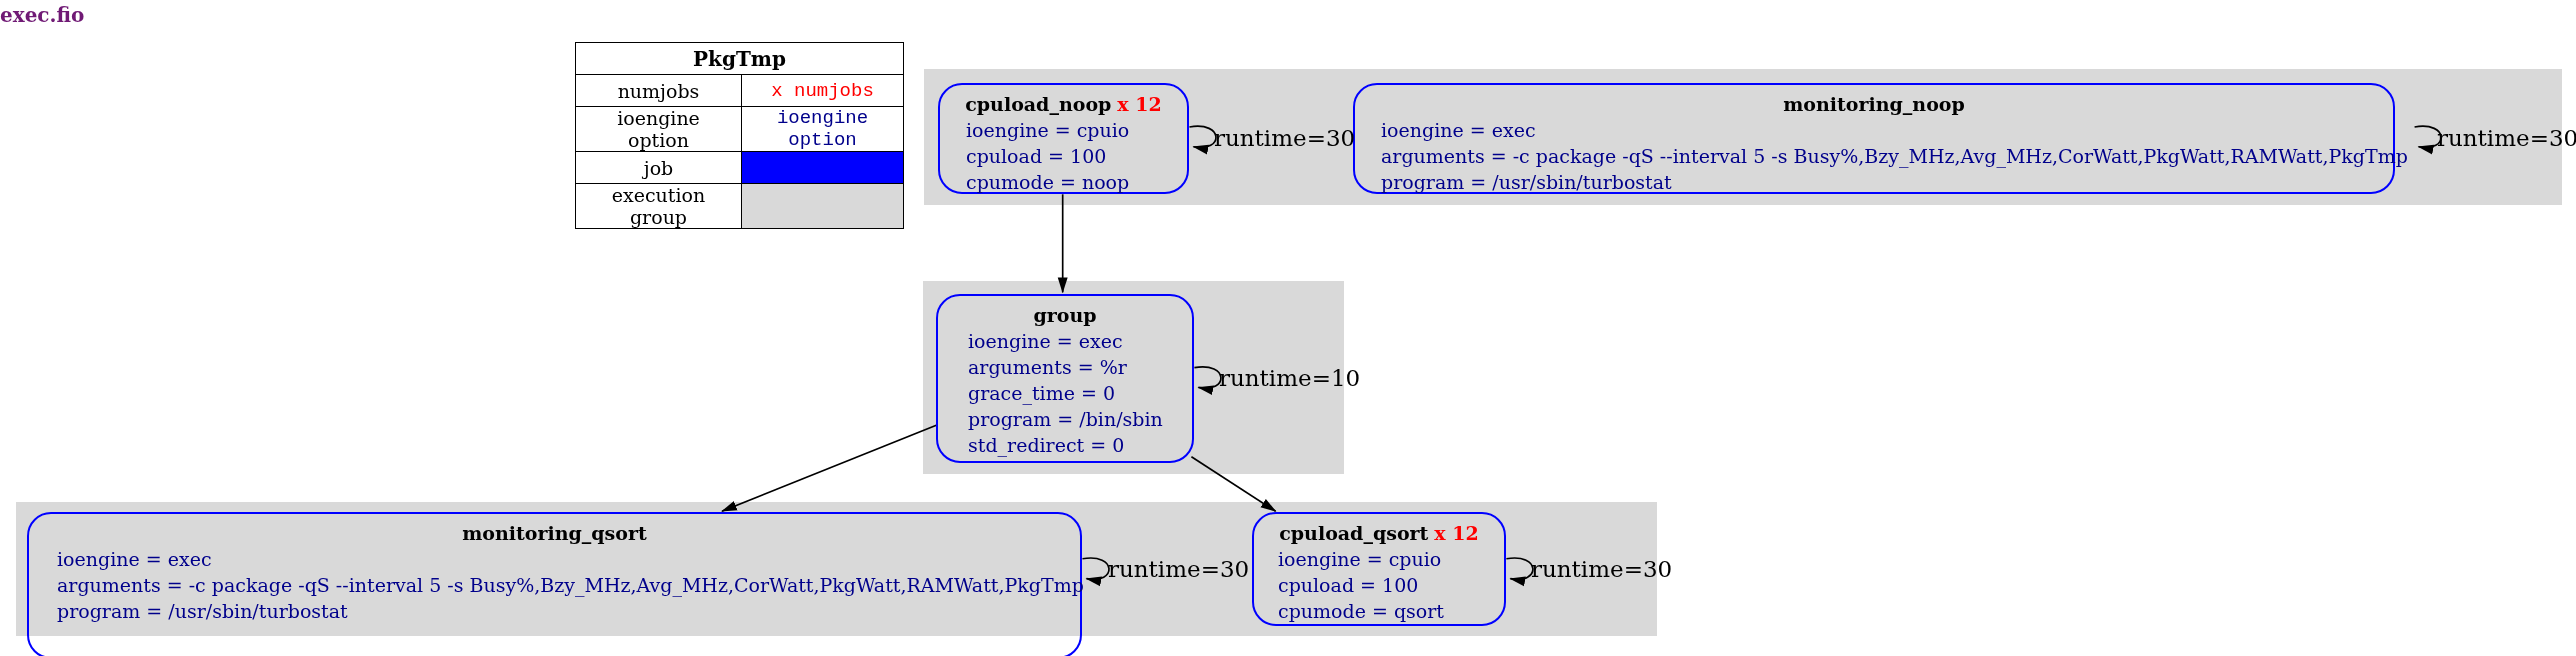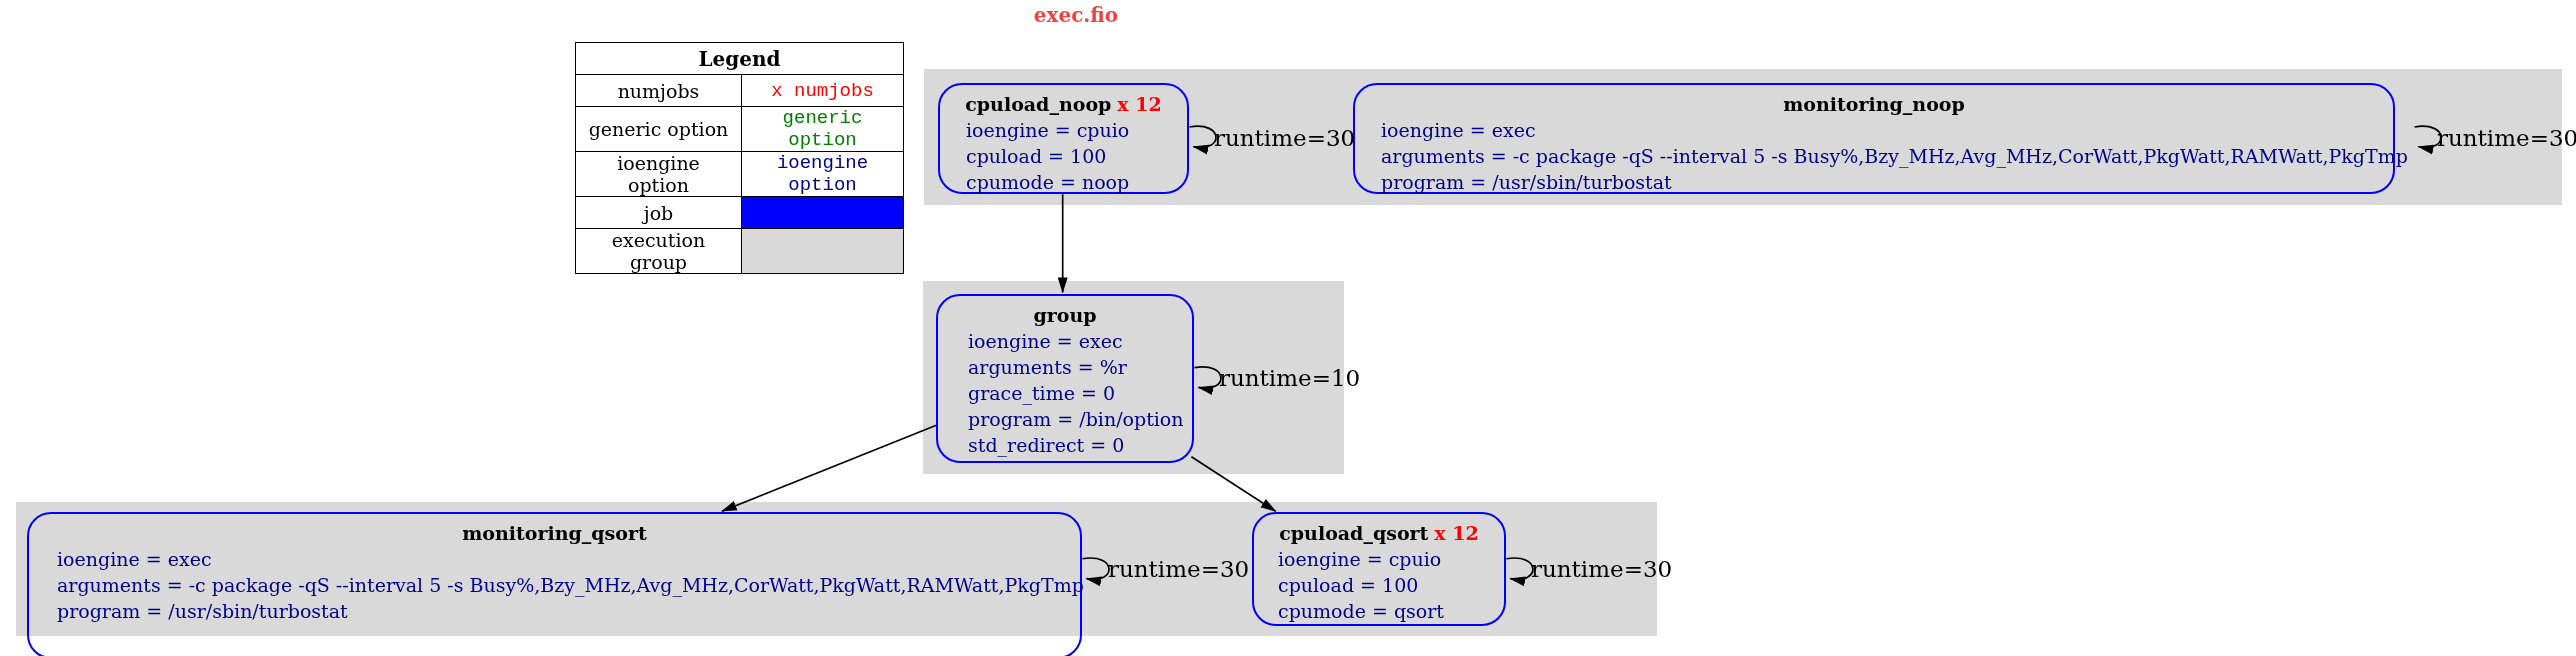--- a/index.html
+++ b/index.html
@@ -1,22 +1,22 @@
 <!DOCTYPE html>
 <html><head>
 <meta charset="utf-8">
 <style>
   html,body{margin:0;padding:0;background:#ffffff;}
   .canvas{
     position:relative;width:2576px;height:657px;background:#ffffff;
     font-family:"DejaVu Serif", serif;color:#000;
   }
   .graph-title{
-    position:absolute;left:0;top:3px;width:2152px;text-align:center;
-    font-size:20px;font-weight:bold;color:#ef4444;
+    position:absolute;left:0;top:3px;width:2152px;text-align:left;
+    font-size:20px;font-weight:bold;color:#701a75;
   }
   
   table.legend{
     position:absolute;left:575px;top:42px;border-collapse:collapse;
     background:#ffffff;table-layout:fixed;
   }
   .legend th,.legend td{
     border:1.6px solid #000;height:31px;font-size:19px;font-weight:normal;
     text-align:center;vertical-align:middle;padding:0 8px;overflow:hidden;
   }
@@ -54,29 +54,25 @@
 </head>
 <body>
 
 <div class="canvas">
 
   <div class="graph-title">exec.fio</div>
 
   <table class="legend">
     <tbody>
         <tr>
-      <th colspan="2">Legend</th>
+      <th colspan="2">PkgTmp</th>
     </tr>
     <tr>
       <td class="c1">numjobs</td>
       <td class="c2 samp-numjobs">x numjobs</td>
-    </tr>
-    <tr>
-      <td class="c1">generic option</td>
-      <td class="c2 samp-generic">generic option</td>
     </tr>
     <tr>
       <td class="c1">ioengine option</td>
       <td class="c2 samp-ioengine">ioengine option</td>
     </tr>
     <tr>
       <td class="c1">job</td>
       <td class="c2 fill-job"></td>
     </tr>
     <tr>
@@ -133,21 +129,21 @@
   </div>
 
   <div class="node" style="left:936px;top:294px;width:258px;height:169px;">
     <div class="title">
       <span>group</span>
     </div>
     <div class="opts" style="padding-left:30px;">
       <div class="opt">ioengine = exec</div>
       <div class="opt">arguments = %r</div>
       <div class="opt">grace_time = 0</div>
-      <div class="opt">program = /bin/option</div>
+      <div class="opt">program = /bin/sbin</div>
       <div class="opt">std_redirect = 0</div>
     </div>
   </div>
 
   <div class="node" style="left:27px;top:512px;width:1055px;height:147px;">
     <div class="title">
       <span>monitoring_qsort</span>
     </div>
     <div class="opts" style="padding-left:28px;">
       <div class="opt">ioengine = exec</div>

